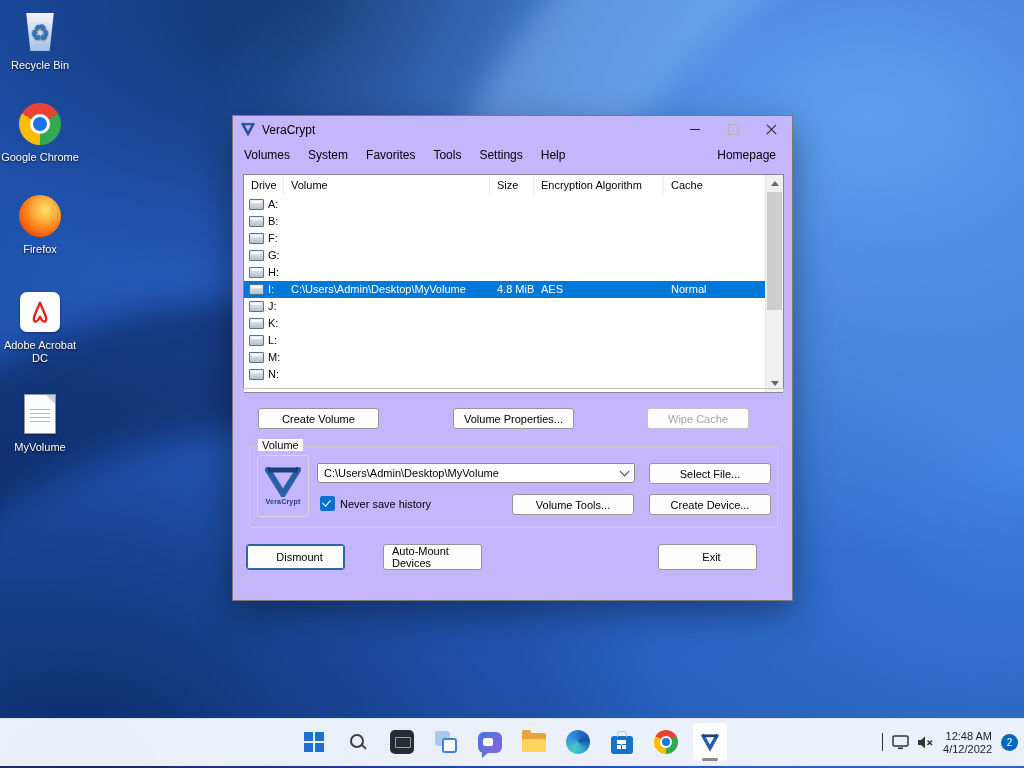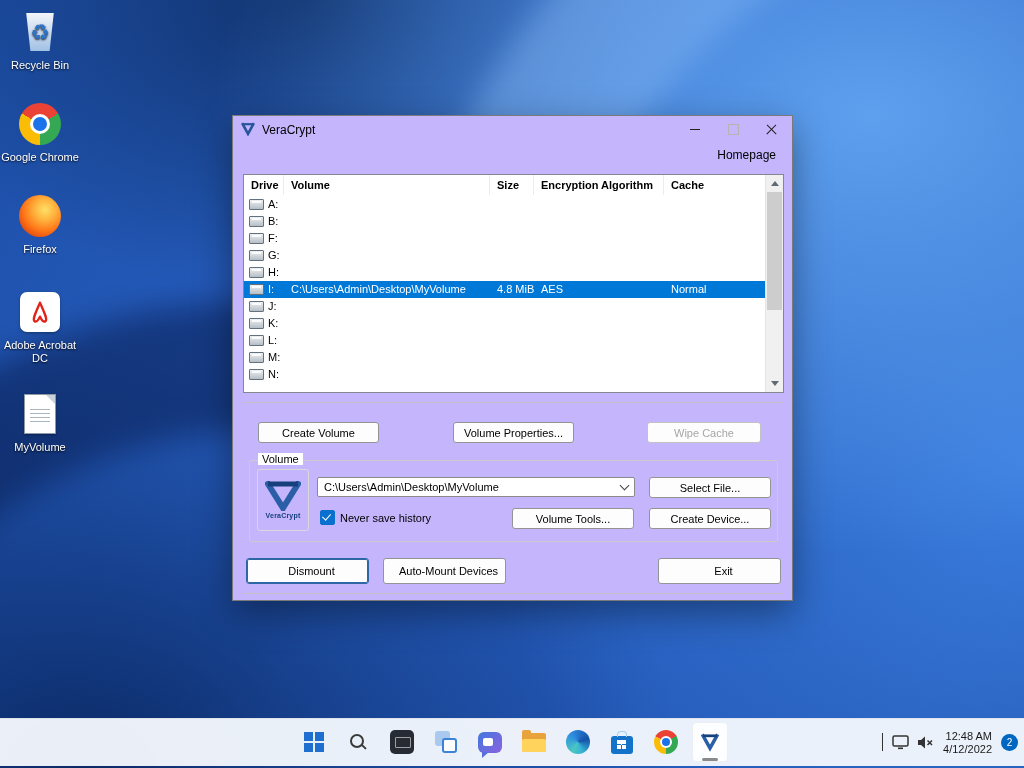--- a/index.html
+++ b/index.html
@@ -59,65 +59,65 @@
   .glyph-close{position:relative;width:11px;height:11px;}
   .glyph-close::before,.glyph-close::after{content:"";position:absolute;left:-1px;top:5px;width:13px;height:1.4px;background:#222;}
   .glyph-close::before{transform:rotate(45deg);} .glyph-close::after{transform:rotate(-45deg);}
   .vc-mini{display:block;}
 
   .menubar{height:23px;display:flex;align-items:center;padding:0 2px;font-size:12px;position:relative;}
   .menu-item{padding:3px 9px;}
   .homepage{position:absolute;right:10px;padding:3px 6px;}
 
   .listview{position:absolute;left:10px;top:58px;width:539px;height:217px;border:1px solid #828790;background:#fff;}
-  .lv-header{display:grid;grid-template-columns:40px 206px 44px 130px 1fr;height:20px;line-height:20px;margin-right:17px;font-weight:bold;}
+  .lv-header{display:grid;grid-template-columns:40px 206px 44px 130px 1fr;height:20px;line-height:20px;margin-right:17px;}
   .lv-header span{padding:0 7px;border-right:1px solid #ececec;overflow:hidden;white-space:nowrap;}
   .lv-header .h-size{text-align:left;}
   .lv-rows{position:absolute;left:0;top:21px;right:17px;bottom:0;overflow:hidden;}
   .lv-row{display:grid;grid-template-columns:40px 206px 44px 130px 1fr;height:17px;line-height:17px;white-space:nowrap;}
   .lv-row .cell{padding:0 7px;overflow:hidden;}
   .c-drive{display:flex;align-items:center;gap:4px;padding:0 0 0 5px !important;}
   .c-size{text-align:right;}
   .lv-row.selected{background:#0078d7;color:#fff;}
   .drive-icon{width:13px;height:9px;flex:0 0 13px;background:linear-gradient(#eef1f4,#b6bec6);
       border:1px solid #63707e;border-radius:1px;position:relative;}
   .drive-icon::after{content:"";position:absolute;left:2px;right:2px;top:1px;height:2px;background:rgba(255,255,255,.8);}
 
   .scrollbar{position:absolute;top:0;right:0;width:17px;height:100%;background:#f0f0f0;border-left:1px solid #e4e4e4;}
   .sb-btn{position:absolute;left:0;width:17px;height:17px;display:flex;align-items:center;justify-content:center;}
   .sb-up{top:0;} .sb-down{bottom:0;}
   .tri-up{border-left:4px solid transparent;border-right:4px solid transparent;border-bottom:5px solid #5f6a73;}
   .tri-down{border-left:4px solid transparent;border-right:4px solid transparent;border-top:5px solid #5f6a73;}
   .sb-thumb{position:absolute;left:1px;right:1px;top:17px;height:118px;background:#cdcdcd;}
 
-  .lowerpanel{position:absolute;left:10px;top:286px;width:539px;height:190px;border:1px solid #c2c2c2;}
+  .lowerpanel{position:absolute;left:10px;top:272px;width:539px;height:190px;border:1px solid #c2c2c2;}
   .btn{position:absolute;height:21px;background:#fdfdfd;border:1px solid #949494;border-radius:3px;
        font-size:11px;display:flex;align-items:center;justify-content:center;color:#000;box-sizing:border-box;}
   .btn.disabled{color:#a6a6a6;border-color:#c3c3c3;}
   .b-create{left:14px;top:19px;width:121px;}
   .b-props{left:209px;top:19px;width:121px;}
-  .b-wipe{left:403px;top:19px;width:114px;}
+  .b-wipe{left:403px;top:19px;width:102px;}
   .groupbox{position:absolute;left:5px;top:57px;width:527px;height:80px;border:1px solid #cbcbcb;border-radius:2px;}
   .legend{position:absolute;left:8px;top:-8px;background:#fff;padding:0 4px;font-size:11px;}
   .vc-logo{position:absolute;left:7px;top:8px;width:50px;height:60px;border:1px solid #d8d8d8;border-radius:3px;
            display:flex;flex-direction:column;align-items:center;justify-content:center;gap:1px;}
   .vc-logo .lg-text{font-size:7px;font-weight:bold;color:#16407c;letter-spacing:.2px;}
   .combo{position:absolute;left:67px;top:16px;width:318px;height:20px;border:1px solid #8a8a8a;border-radius:2px;
          background:#fff;display:flex;align-items:center;padding:0 2px 0 6px;box-sizing:border-box;}
   .combo .value{flex:1;overflow:hidden;white-space:nowrap;}
   .combo-arrow{width:16px;display:flex;align-items:center;justify-content:center;}
   .chev-down{width:6px;height:6px;border-right:1.6px solid #444;border-bottom:1.6px solid #444;transform:rotate(45deg);margin-top:-3px;}
   .b-selfile{left:399px;top:16px;width:122px;}
   .b-voltools{left:262px;top:47px;width:122px;}
   .b-seldev{left:399px;top:47px;width:122px;}
   .cbrow{position:absolute;left:70px;top:49px;display:flex;align-items:center;gap:5px;}
   .checkbox{width:13px;height:13px;background:#0a70cf;border:1px solid #0a70cf;border-radius:2px;position:relative;}
   .checkbox::after{content:"";position:absolute;left:3px;top:1px;width:4px;height:7px;
       border-right:1.8px solid #fff;border-bottom:1.8px solid #fff;transform:rotate(42deg);}
-  .btn-big{height:26px;top:155px;width:123px;padding-left:8px;}
+  .btn-big{height:26px;top:155px;width:99px;padding-left:8px;}
   .b-dismount{left:2px;border:1px solid #2f66a5;box-shadow:inset 0 0 0 1px #2f66a5;}
   .b-automount{left:139px;}
   .b-dismountall{left:276px;}
   .b-exit{left:414px;}
 
   
   .taskbar{position:absolute;left:0;right:0;bottom:2px;height:47px;background:rgba(242,246,252,.97);
            border-top:1px solid rgba(0,0,0,.05);}
   .tbc{position:absolute;left:50%;top:3px;transform:translateX(-50%);display:flex;gap:8px;}
   .tb-btn{width:36px;height:40px;display:flex;align-items:center;justify-content:center;border-radius:5px;position:relative;}
@@ -221,20 +221,28 @@
       <span class="wc">
           <span class="glyph-max"></span>
         </span>
       <span class="wc">
           <span class="glyph-close"></span>
         </span>
     </div>
   </div>
 
   <div class="menubar">
+    <span id="menu-items" style="display:flex">
+        <span class="menu-item">Volumes</span>
+        <span class="menu-item">System</span>
+        <span class="menu-item">Favorites</span>
+        <span class="menu-item">Tools</span>
+        <span class="menu-item">Settings</span>
+        <span class="menu-item">Help</span>
+      </span>
     <span class="homepage">Homepage</span>
   </div>
 
   <div class="listview">
     <div class="lv-header">
       <span class="h-drive">Drive</span>
       <span class="h-volume">Volume</span>
       <span class="h-size">Size</span>
       <span class="h-algo">Encryption Algorithm</span>
       <span class="h-type">Cache</span>

